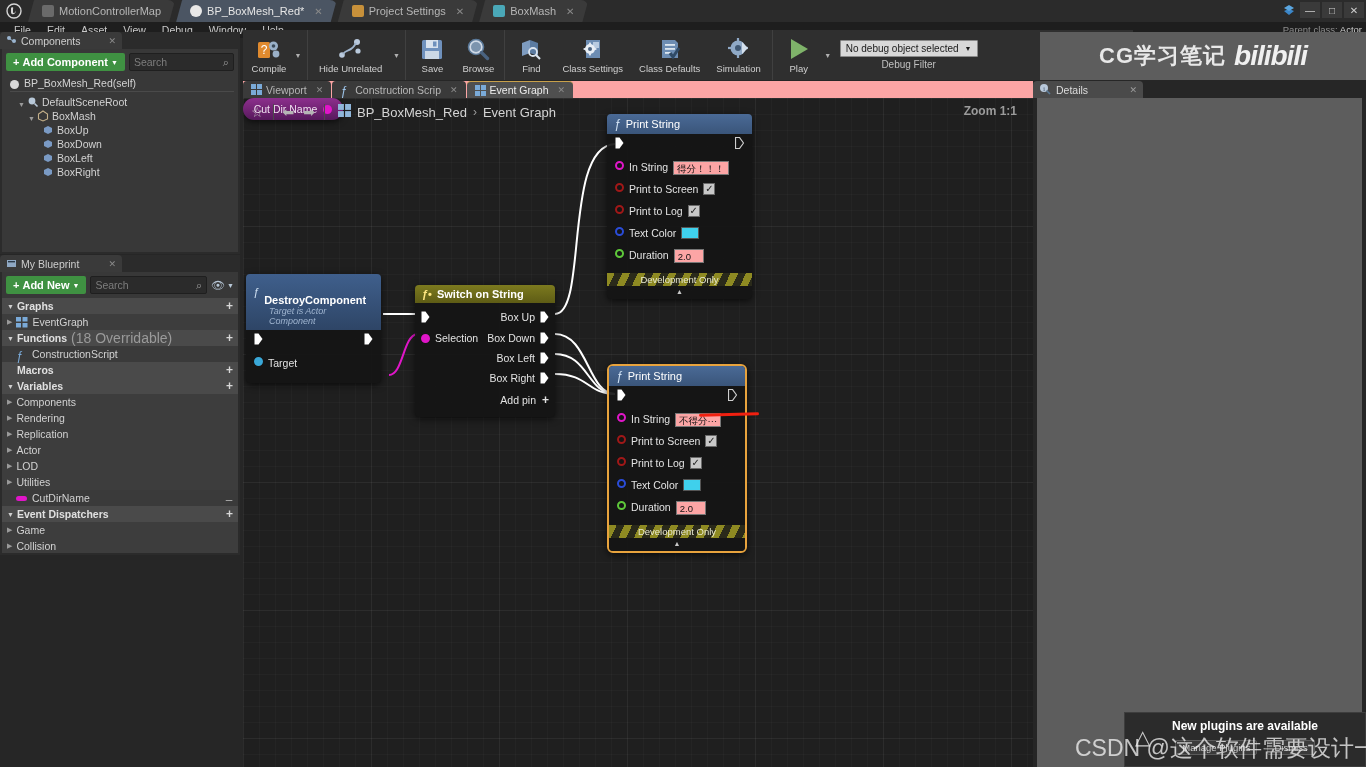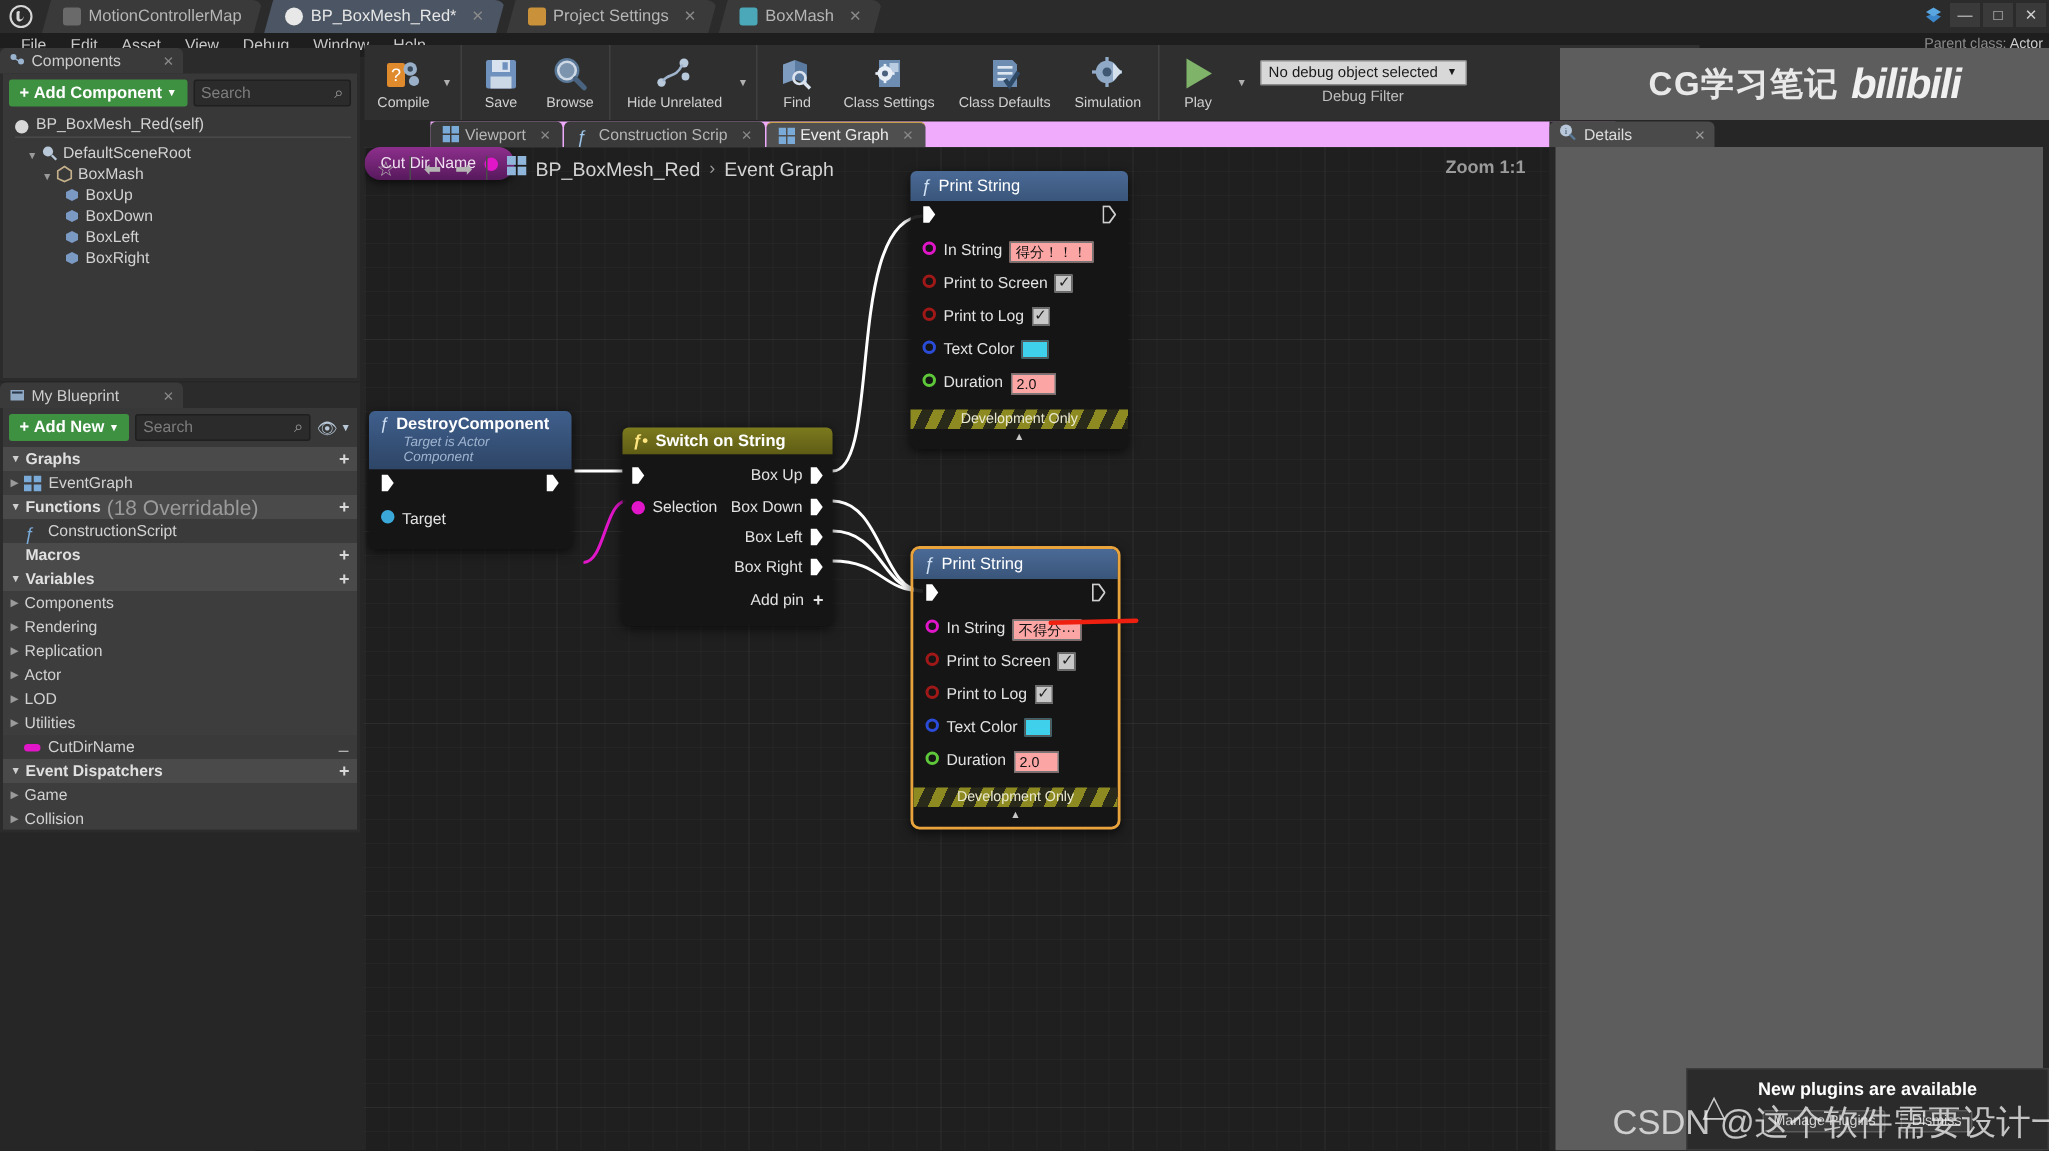--- a/index.html
+++ b/index.html
@@ -103,21 +103,21 @@
     letter-spacing:1px; }
   #brand-watermark .bili { font-size:28px; color:#f0f0f0; font-weight:bold;
     font-style:italic; letter-spacing:-1px; }
   #parent-class { position:absolute; right:4px; top:24px; font-size:9.5px;
     color:#8d8d8d; }
   #parent-class b { color:#cdcdcd; font-weight:normal;
     border-bottom:1px solid #8d8d8d; }
 
   
   #graph-tabs { position:absolute; left:243px; top:81px; width:790px; height:17px;
-    display:flex; align-items:flex-end; background:#f0abfc;margin-left:44px; }
+    display:flex; align-items:flex-end; background:#fca5a5; }
   .gtab { height:17px; display:flex; align-items:center; padding:0 8px;
     background:#3a3a3a; font-size:10.5px; color:#b6b6b6; margin-right:1px;
     border-top-left-radius:4px; border-top-right-radius:4px; }
   .gtab.active { background:#4f4f4f; color:#ececec; border-top:1px solid #c8a04a; }
   .gtab .gi { width:11px; height:11px; margin-right:4px; }
   .gtab .gx { margin-left:9px; font-size:9px; color:#8a8a8a; }
 
   
   #graph-canvas { position:absolute; left:243px; top:98px; width:790px; height:669px;
     background:#1f1f1f;
@@ -488,20 +488,34 @@
               <circle cx="16.5" cy="9" r="4.5" fill="#9ab0c8"></circle>
               <circle cx="16.5" cy="9" r="1.8" fill="#3a4a5a"></circle>
               <circle cx="19" cy="17" r="3.4" fill="#9ab0c8"></circle>
             </svg>
         </span>
         <span class="glab">Compile</span>
       </div>
       <div class="tarrow">▼</div>
     </div>
     <div class="tgroup">
+      <div class="tbtn wide">
+        <span class="gico">
+          <svg width="26" height="24" viewBox="0 0 26 24">
+              <circle cx="19" cy="5" r="3" fill="#b9c9dc"></circle>
+              <circle cx="20" cy="14" r="2.6" fill="#b9c9dc"></circle>
+              <circle cx="4" cy="18" r="2.8" fill="#b9c9dc"></circle>
+              <path d="M5 17C9 11 13 16 18 6" stroke="#9fb4cc" stroke-width="1.8" fill="none"></path>
+            </svg>
+        </span>
+        <span class="glab">Hide Unrelated</span>
+      </div>
+      <div class="tarrow">▼</div>
+    </div>
+    <div class="tgroup">
       <div class="tbtn">
         <span class="gico">
           <svg width="24" height="24" viewBox="0 0 24 24">
               <rect x="2" y="3" width="20" height="19" rx="1.5" fill="#6f91bd"></rect>
               <rect x="6" y="3" width="12" height="8" fill="#d8e2ee"></rect>
               <rect x="13" y="4.5" width="3.5" height="5" fill="#6f91bd"></rect>
               <rect x="5" y="14" width="14" height="8" fill="#cbd8e6"></rect>
             </svg>
         </span>
         <span class="glab">Save</span>
@@ -509,34 +523,20 @@
       <div class="tbtn">
         <span class="gico">
           <svg width="24" height="24" viewBox="0 0 24 24">
               <circle cx="10" cy="10" r="7.5" fill="#cfd9e6" stroke="#5a7898" stroke-width="1.6"></circle>
               <circle cx="10" cy="10" r="5" fill="#7c94ae"></circle>
               <path d="M15.5 15.5l6 6" stroke="#4a6380" stroke-width="3.4" stroke-linecap="round"></path>
             </svg>
         </span>
         <span class="glab">Browse</span>
       </div>
-    </div>
-    <div class="tgroup">
-      <div class="tbtn wide">
-        <span class="gico">
-          <svg width="26" height="24" viewBox="0 0 26 24">
-              <circle cx="19" cy="5" r="3" fill="#b9c9dc"></circle>
-              <circle cx="20" cy="14" r="2.6" fill="#b9c9dc"></circle>
-              <circle cx="4" cy="18" r="2.8" fill="#b9c9dc"></circle>
-              <path d="M5 17C9 11 13 16 18 6" stroke="#9fb4cc" stroke-width="1.8" fill="none"></path>
-            </svg>
-        </span>
-        <span class="glab">Hide Unrelated</span>
-      </div>
-      <div class="tarrow">▼</div>
     </div>
     <div class="tgroup">
       <div class="tbtn">
         <span class="gico">
           <svg width="24" height="24" viewBox="0 0 24 24">
               <path d="M3 6l8-3v13l-8 3z" fill="#7e9cc0"></path>
               <path d="M11 3l8 3v13l-8-3z" fill="#5b7ba1"></path>
               <circle cx="14" cy="15" r="4" fill="none" stroke="#dbe4ee" stroke-width="1.8"></circle>
               <path d="M17 18l4 4" stroke="#dbe4ee" stroke-width="2.2"></path>
             </svg>
@@ -684,21 +684,21 @@
 
       <path d="M312,256 C345,256 345,296 372,296" stroke="#ffffff" stroke-width="2" fill="none"></path>
 
       <path d="M312,276 C345,276 345,296 372,296" stroke="#ffffff" stroke-width="2" fill="none"></path>
     </svg>
 
     <div class="node" id="node-destroy-component">
       <div class="nhdr">
         <div style="display:flex;align-items:center;gap:5px;">
           <span style="font-style:italic;color:#cfe0f2;font-size:11px;">ƒ</span>
-          <span style="font-weight:bold;">DestroyComponent</span>
+          <span style="font-weight:bold;margin-top:17px;">DestroyComponent</span>
         </div>
         <div class="nsub" style="margin-left:16px;">Target is Actor Component</div>
       </div>
       <div class="nbody" style="padding-bottom:4px;">
         <div class="prow" style="height:24px;">
           <span class="execpin">
             <svg width="9" height="12" viewBox="0 0 9 12">
                 <path d="M0.5 0.5h4l4 5.5-4 5.5h-4z" fill="#ffffff"></path>
               </svg>
           </span>

